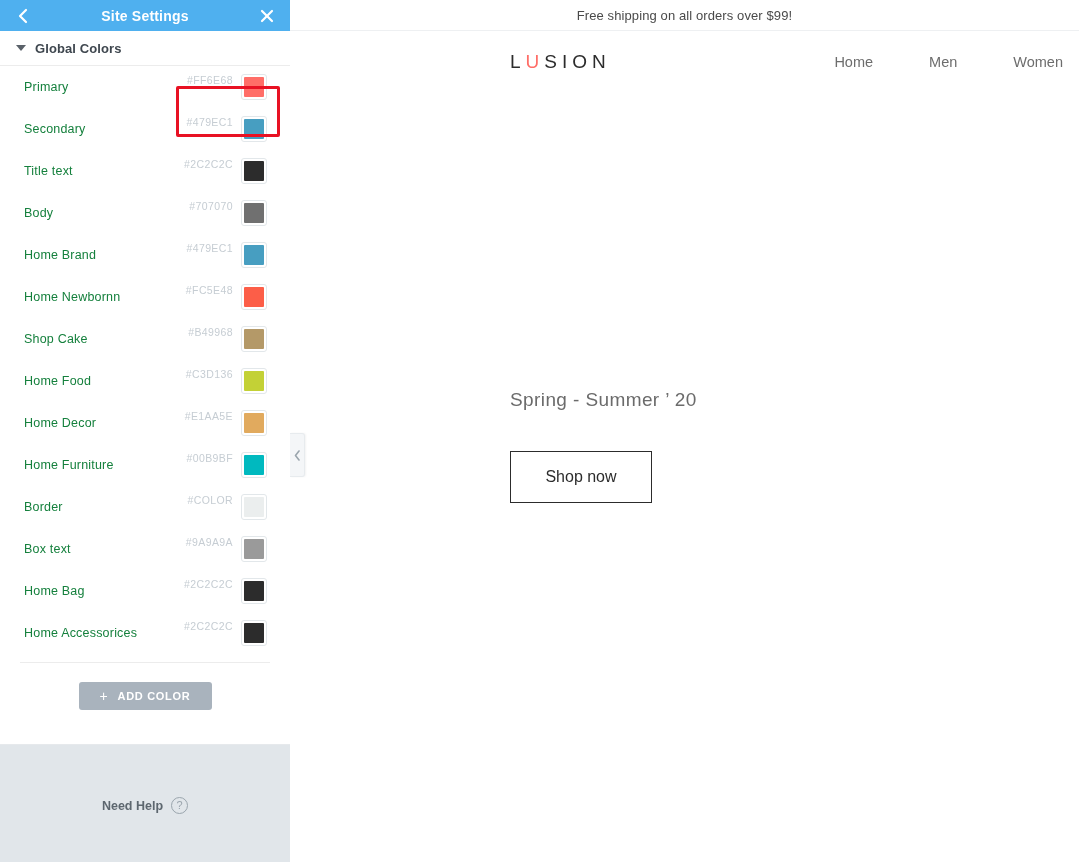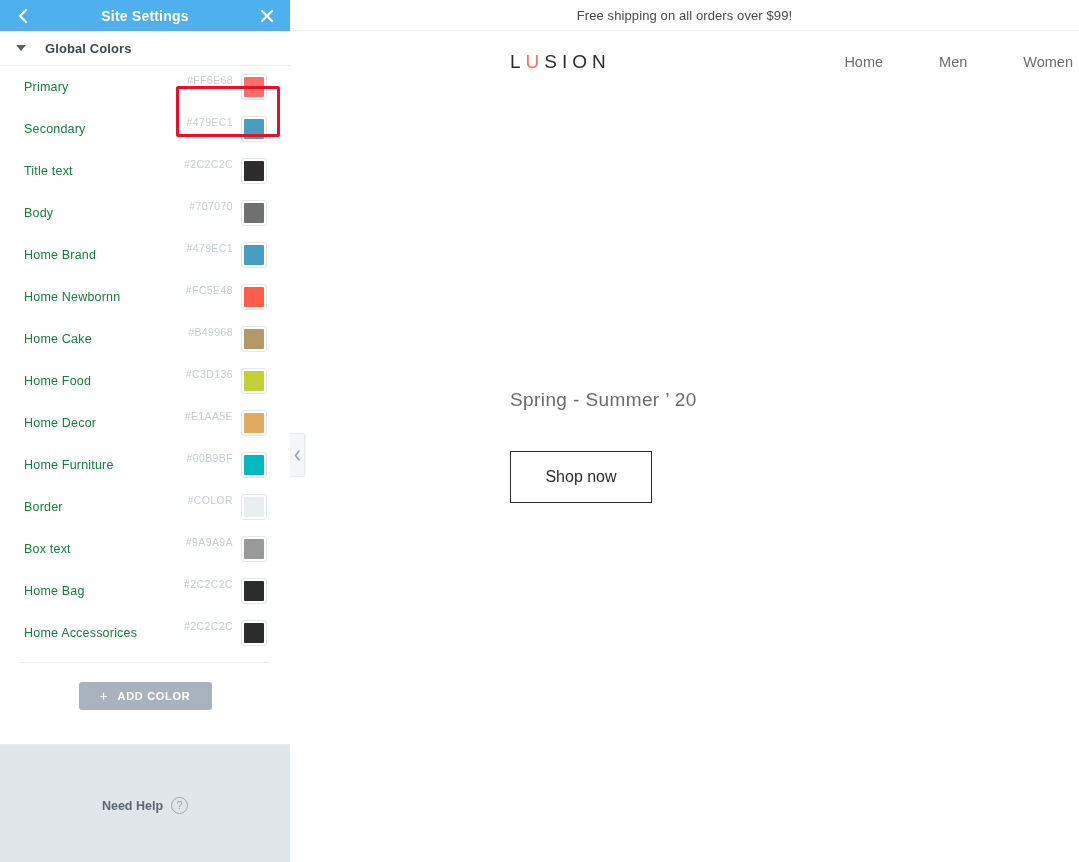--- a/index.html
+++ b/index.html
@@ -42,21 +42,21 @@
     background: #ffffff;
     flex: 0 0 714px;
     height: 714px;
     display: flex; flex-direction: column;
     border-bottom: 1px solid #e6e9ec;
     overflow: hidden;
   }
   .section-head {
     height: 35px;
     display: flex; align-items: center;
-    gap: 19px;
+    gap: 9px;
     padding: 0 22px 0 16px;
     border-bottom: 1px solid #ececec;
     flex: 0 0 35px;
     cursor: pointer;
   }
   .caret {
     width: 0; height: 0;
     border-left: 5px solid transparent;
     border-right: 5px solid transparent;
     border-top: 6px solid #5a6169;
@@ -195,21 +195,21 @@
     font-size: 19px;
     letter-spacing: 5px;
     color: #2c2c2c;
     font-weight: normal;
     white-space: nowrap;
   }
   .logo .hl { color: #ff6e68; }
   .nav-links {
     margin-left: auto;
     display: flex; align-items: center; gap: 56px;
-    padding-right: 6px;
+    padding-right: 16px;
   }
   .nav-links a {
     font-size: 14.5px; color: #6d6d6d;
     text-decoration: none; white-space: nowrap;
   }
 
   .hero {
     padding-left: 220px;
     padding-top: 296px;
   }
@@ -322,21 +322,21 @@
           <span class="color-name">Home Newbornn</span>
           <div class="color-field">
             <span class="hex">#FC5E48</span>
             <span class="swatch-box">
               <span class="swatch" style="background: rgb(252, 94, 72);"></span>
             </span>
           </div>
         </div>
 
         <div class="color-row">
-          <span class="color-name">Home Cake</span>
+          <span class="color-name">Shop Cake</span>
           <div class="color-field">
             <span class="hex">#B49968</span>
             <span class="swatch-box">
               <span class="swatch" style="background: rgb(180, 153, 104);"></span>
             </span>
           </div>
         </div>
 
         <div class="color-row">
           <span class="color-name">Home Food</span>

